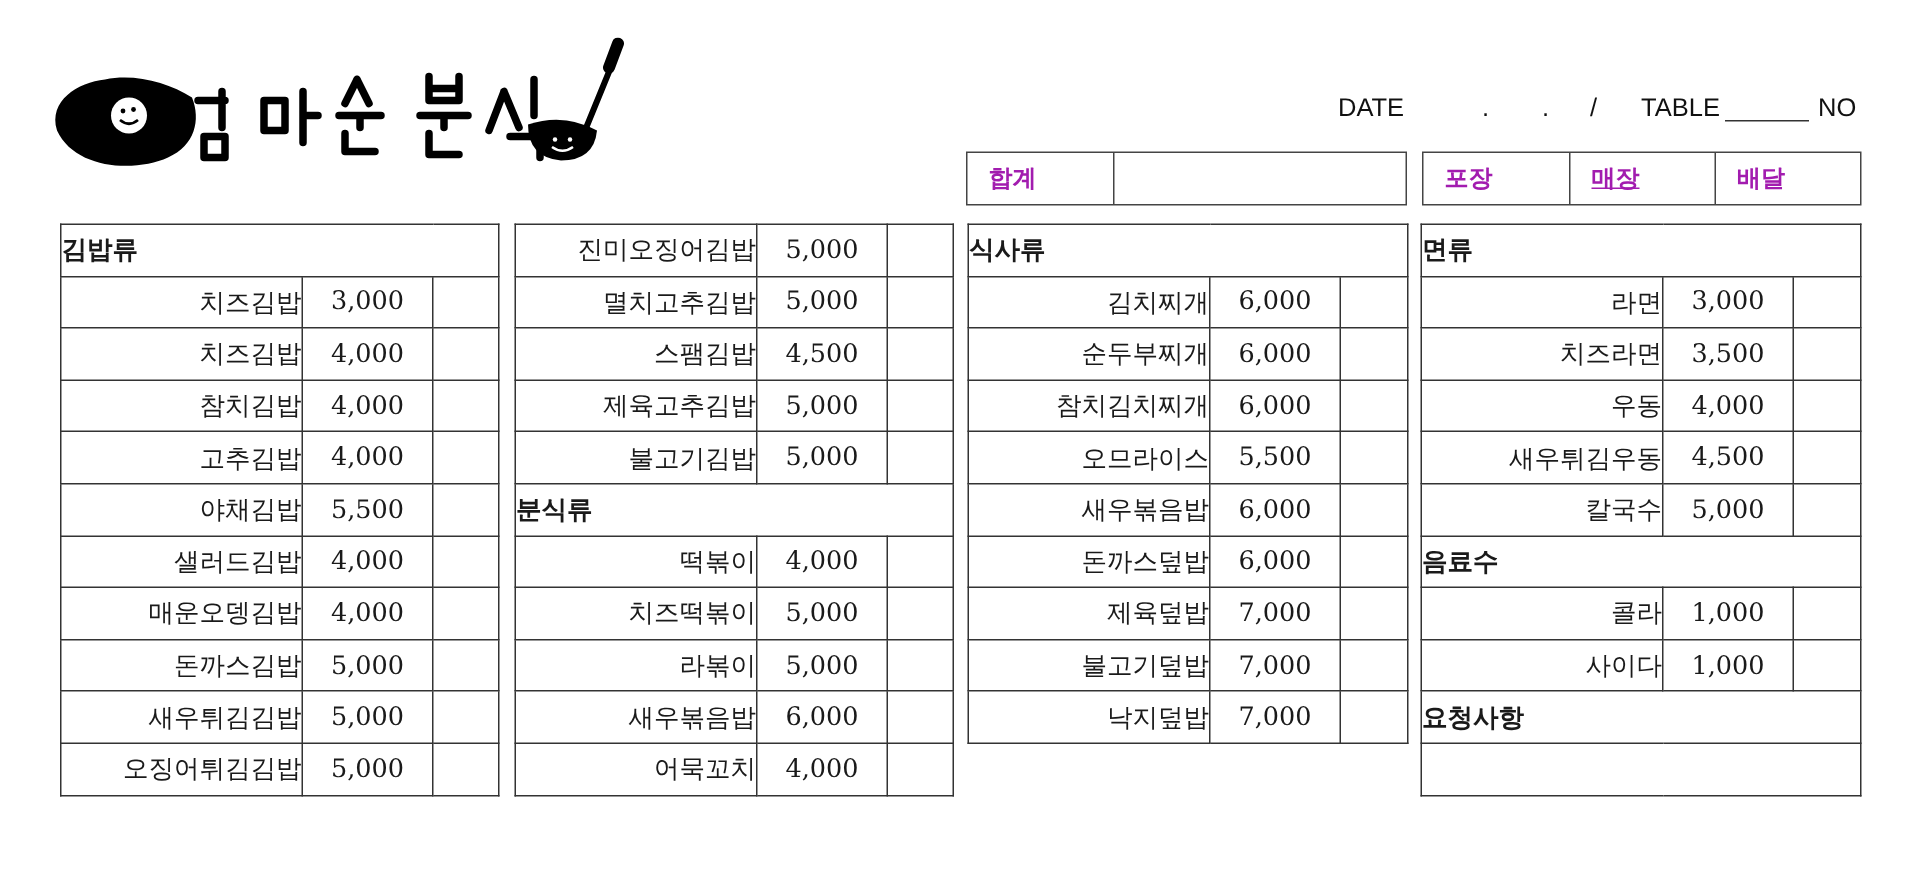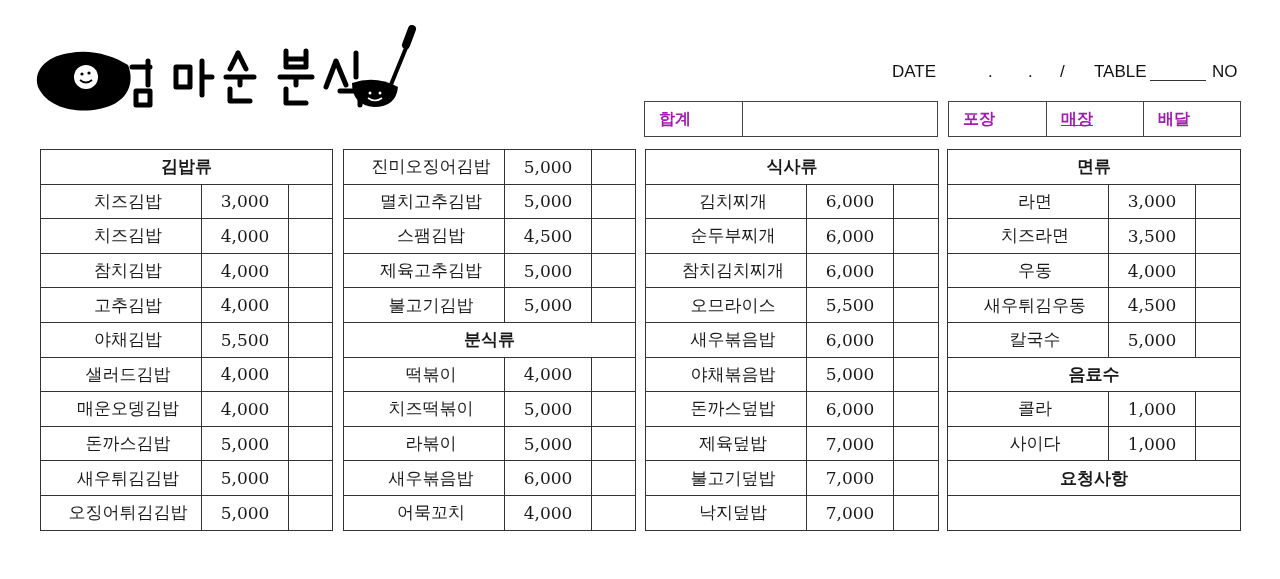--- a/index.html
+++ b/index.html
@@ -28,24 +28,24 @@
     .box > div:last-child { border-right: none; }
 
     table.menu {
       position: absolute; border-collapse: collapse; table-layout: fixed;
       font-family: "DejaVu Serif", "Liberation Serif", serif;
     }
     table.menu td {
       border: 1.5px solid #333; height: 34.6px; padding: 0; box-sizing: border-box;
       font-size: 17px; color: #1a1a1a; white-space: nowrap; overflow: hidden;
     }
-    table.menu td.name { padding-left: 14px; text-align: center; }
+    table.menu td.name { padding-left: 14px; text-align: right; }
     table.menu td.price { text-align: center; }
     table.menu td.cat {
-      text-align: center; font-family: "DejaVu Sans", sans-serif; font-weight: bold; font-size: 17px;
+      text-align: left; font-family: "DejaVu Sans", sans-serif; font-weight: bold; font-size: 17px;
     }
   </style>
 </head>
 <body>
 
 <div class="logo">
   <svg viewBox="0 0 400 90">
 
     <path d="M8 62 C2 42 22 30 40 28 C60 24 82 30 98 40 C104 55 100 72 82 80 C60 90 20 88 8 62 Z" fill="#000"></path>
     <circle cx="56" cy="52" r="12" fill="#fff"></circle>
@@ -253,25 +253,20 @@
         <td class="name">오므라이스</td>
         <td class="price">5,500</td>
         <td></td>
       </tr>
   <tr>
         <td class="name">새우볶음밥</td>
         <td class="price">6,000</td>
         <td></td>
       </tr>
   <tr>
-        <td class="name">야채볶음밥</td>
-        <td class="price">5,000</td>
-        <td></td>
-      </tr>
-  <tr>
         <td class="name">돈까스덮밥</td>
         <td class="price">6,000</td>
         <td></td>
       </tr>
   <tr>
         <td class="name">제육덮밥</td>
         <td class="price">7,000</td>
         <td></td>
       </tr>
   <tr>

